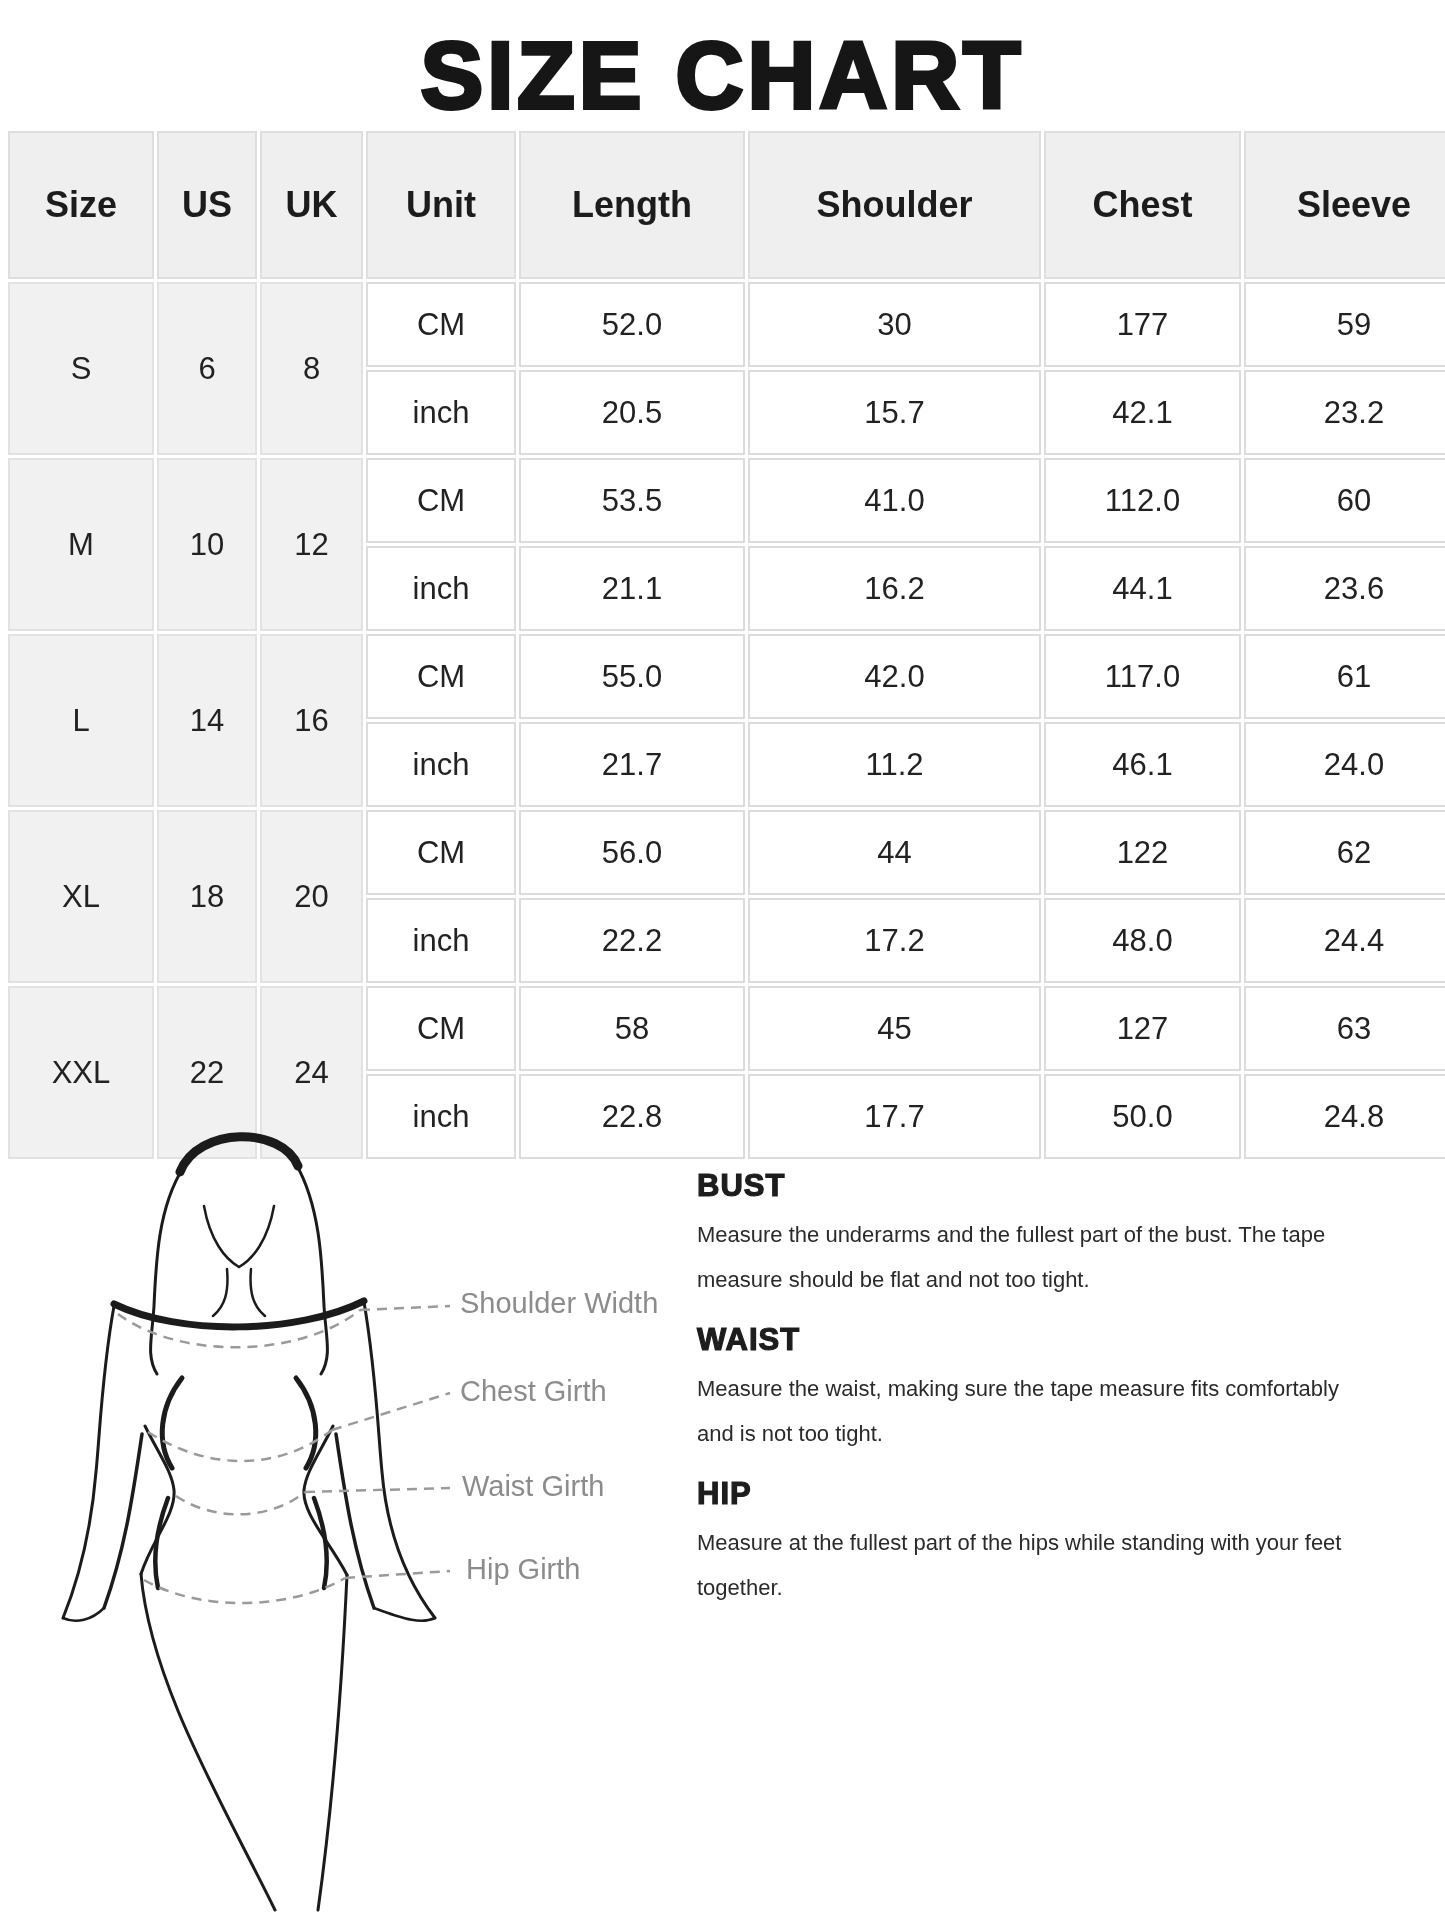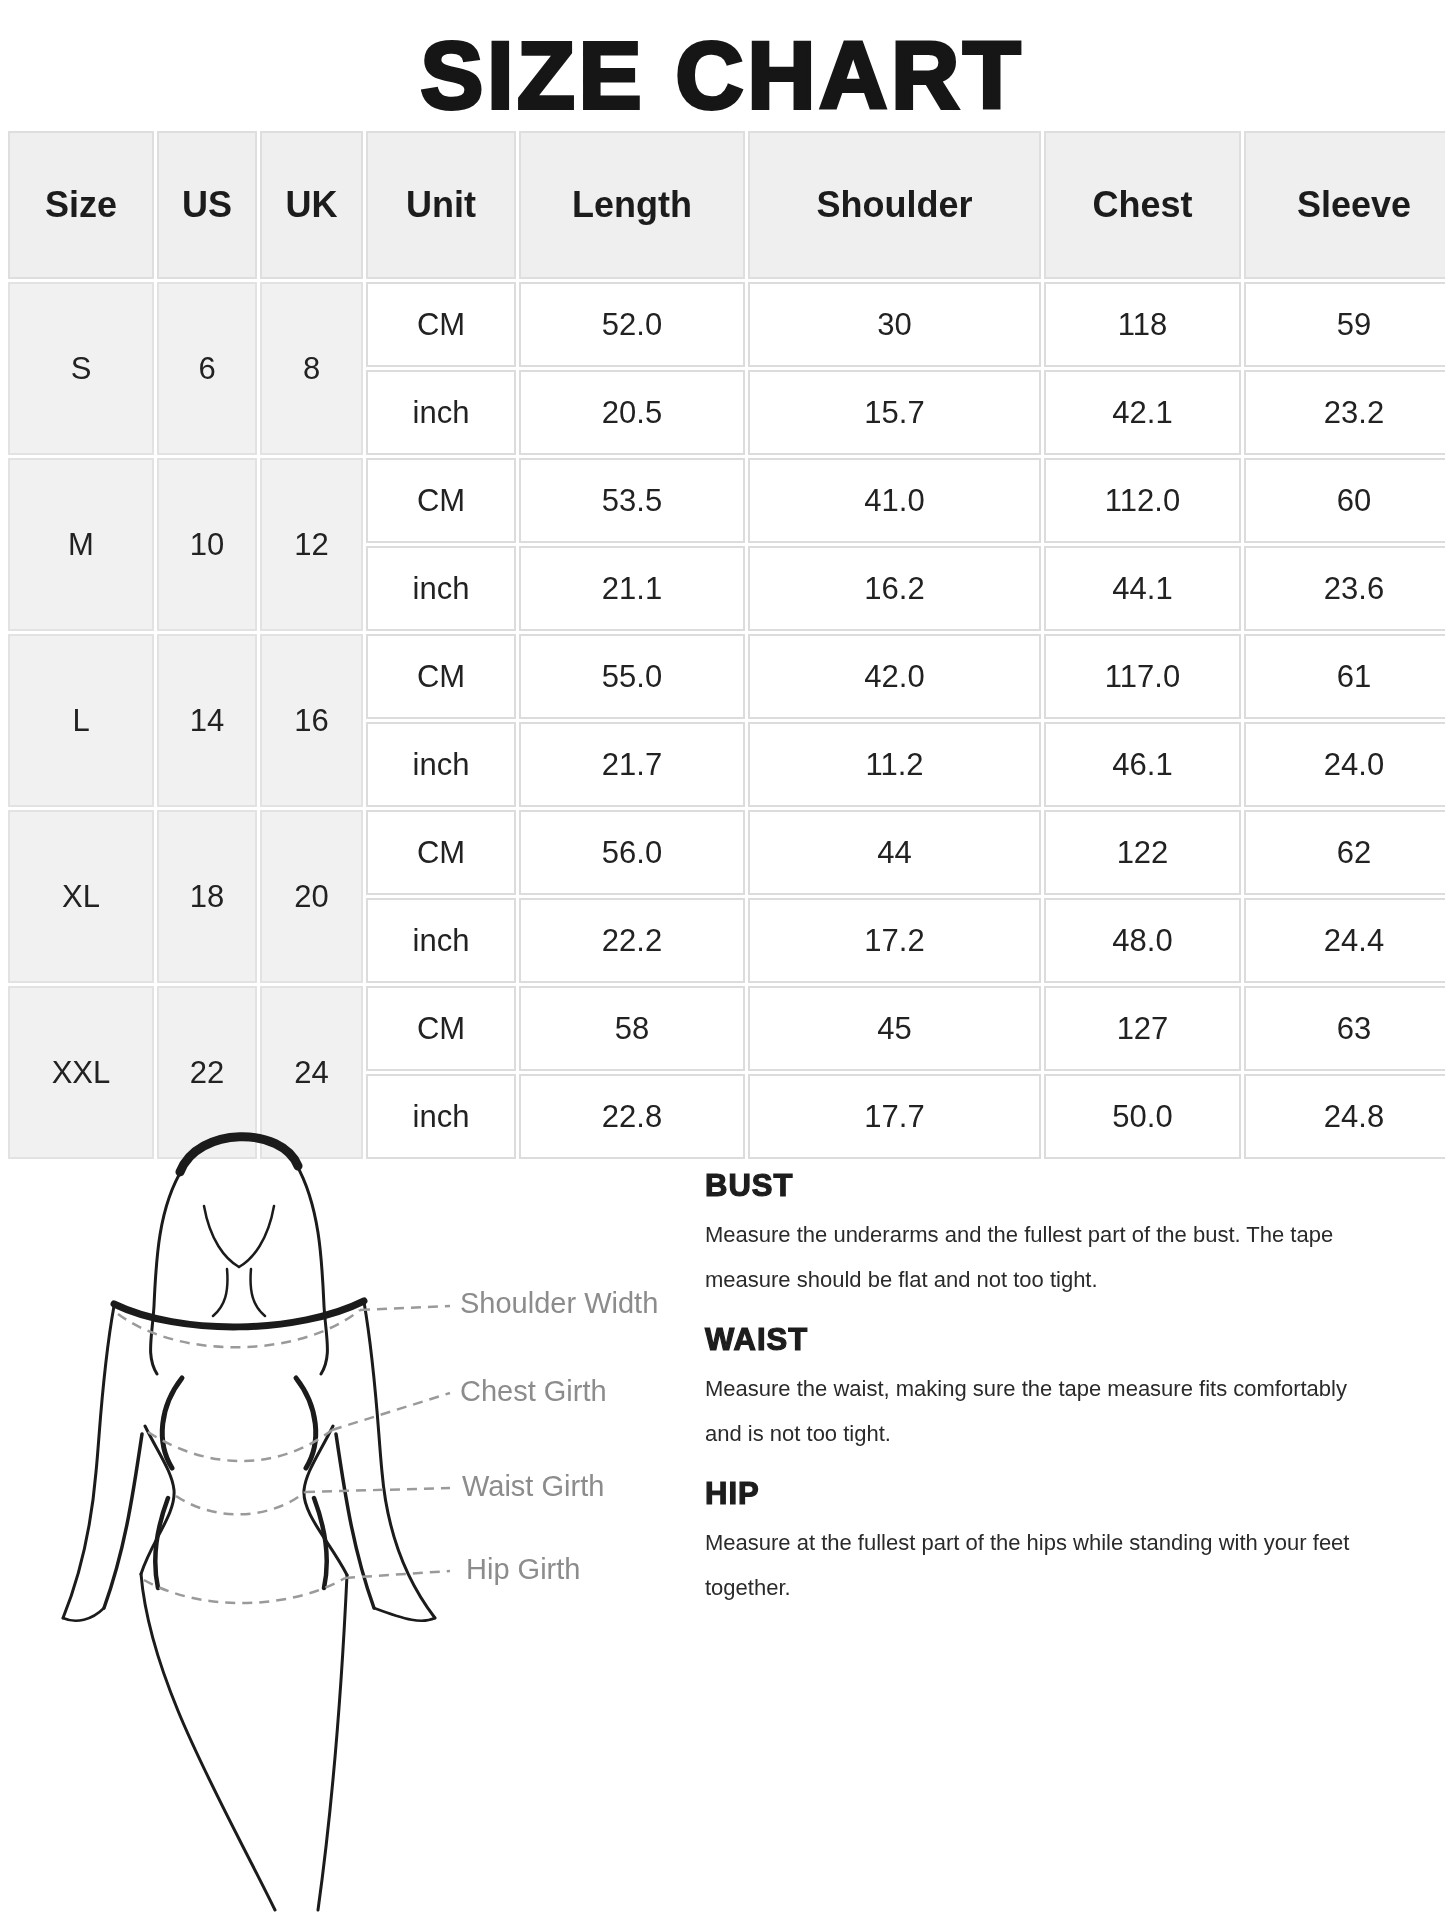--- a/index.html
+++ b/index.html
@@ -26,21 +26,21 @@
   .size-table th{
     height:142px;background:#efefef;border-color:#dedede;
     font-size:36px;font-weight:700;color:#1c1c1c;
   }
   .size-table td{height:79px;font-size:31px;background:#ffffff;color:#222;}
   .size-table td.group-cell{background:#f1f1f1;border-color:#e2e2e2;}
   
   .figure-wrap{position:absolute;left:30px;top:1110px;width:660px;height:805px;}
   .diagram-label{font-size:29px;fill:#8c8c8c;font-family:"Liberation Sans", sans-serif;}
   
-  .guide{position:absolute;left:697px;top:1168px;width:668px;margin-left:8px;}
+  .guide{position:absolute;left:697px;top:1168px;width:668px;}
   .guide h3{
     margin:0 0 8px 0;font-size:31px;font-weight:700;color:#1d1d1d;
     letter-spacing:1px;-webkit-text-stroke:1.2px #1d1d1d;
   }
   .guide p{margin:0 0 20px 0;font-size:22px;line-height:2.05;color:#2a2a2a;}
 </style>
 </head>
 <body>
 
 <div class="page">
@@ -72,21 +72,21 @@
     </thead>
     <tbody>
 
       <tr>
         <td class="group-cell" rowspan="2">S</td>
         <td class="group-cell" rowspan="2">6</td>
         <td class="group-cell" rowspan="2">8</td>
         <td>CM</td>
         <td>52.0</td>
         <td>30</td>
-        <td>118</td>
+        <td>177</td>
         <td>59</td>
       </tr>
       <tr>
         <td>inch</td>
         <td>20.5</td>
         <td>15.7</td>
         <td>42.1</td>
         <td>23.2</td>
       </tr>
 

